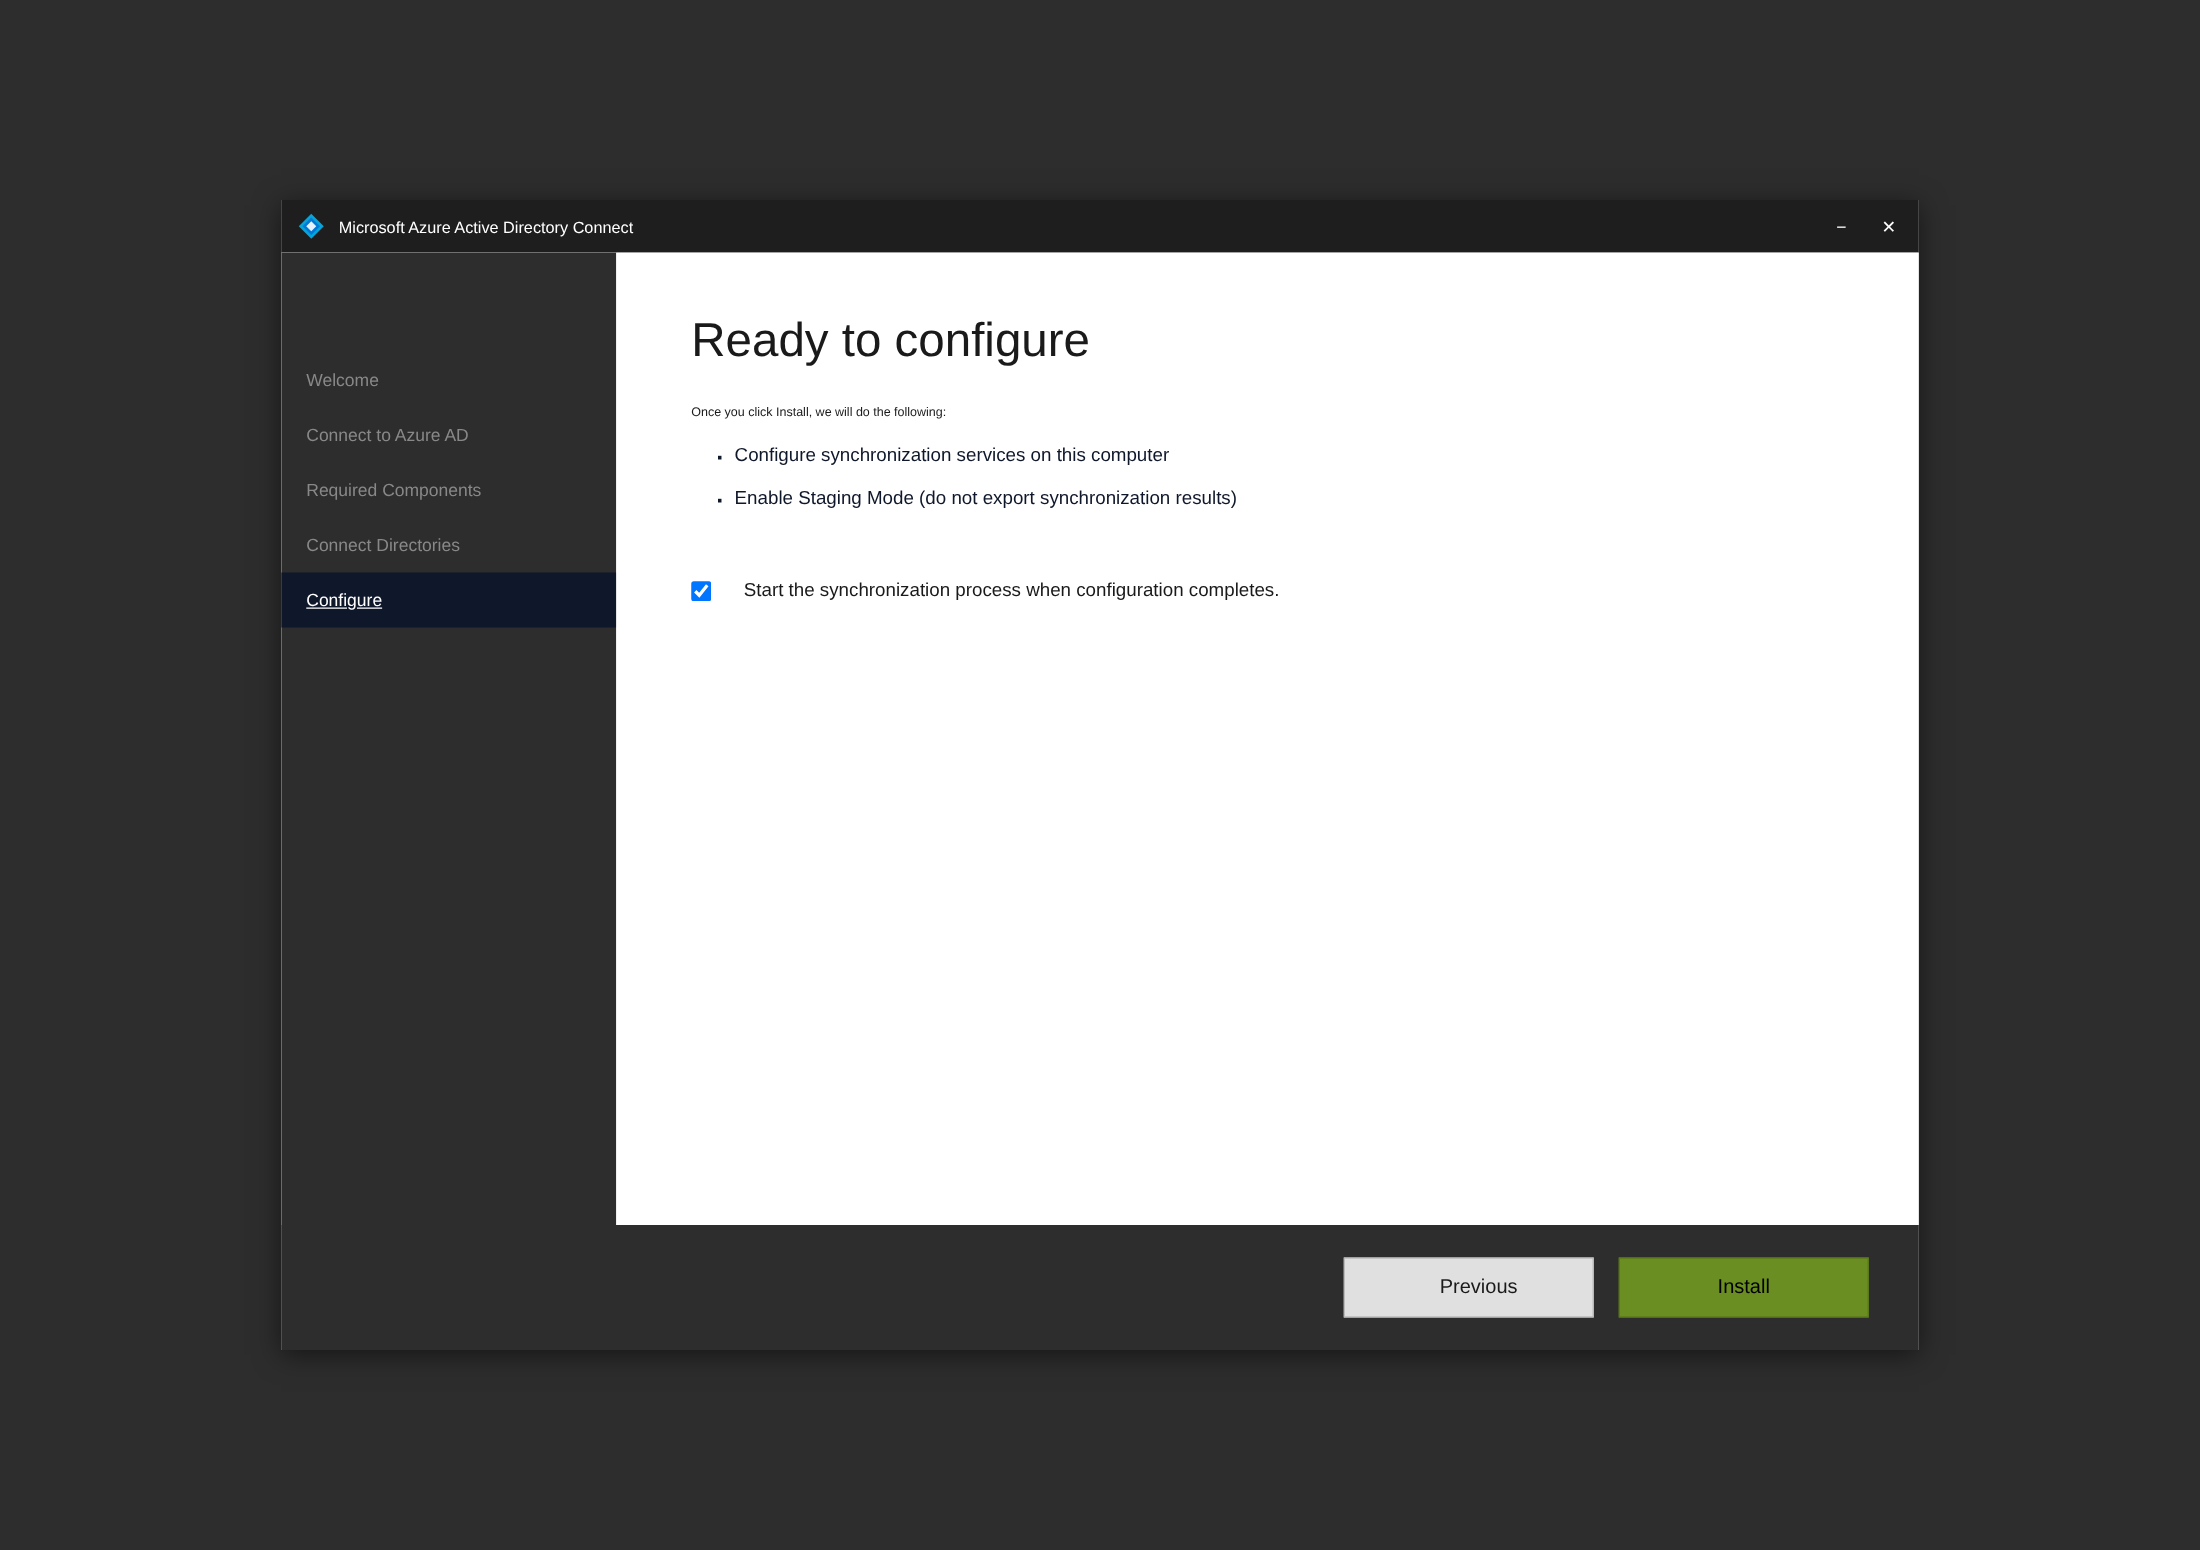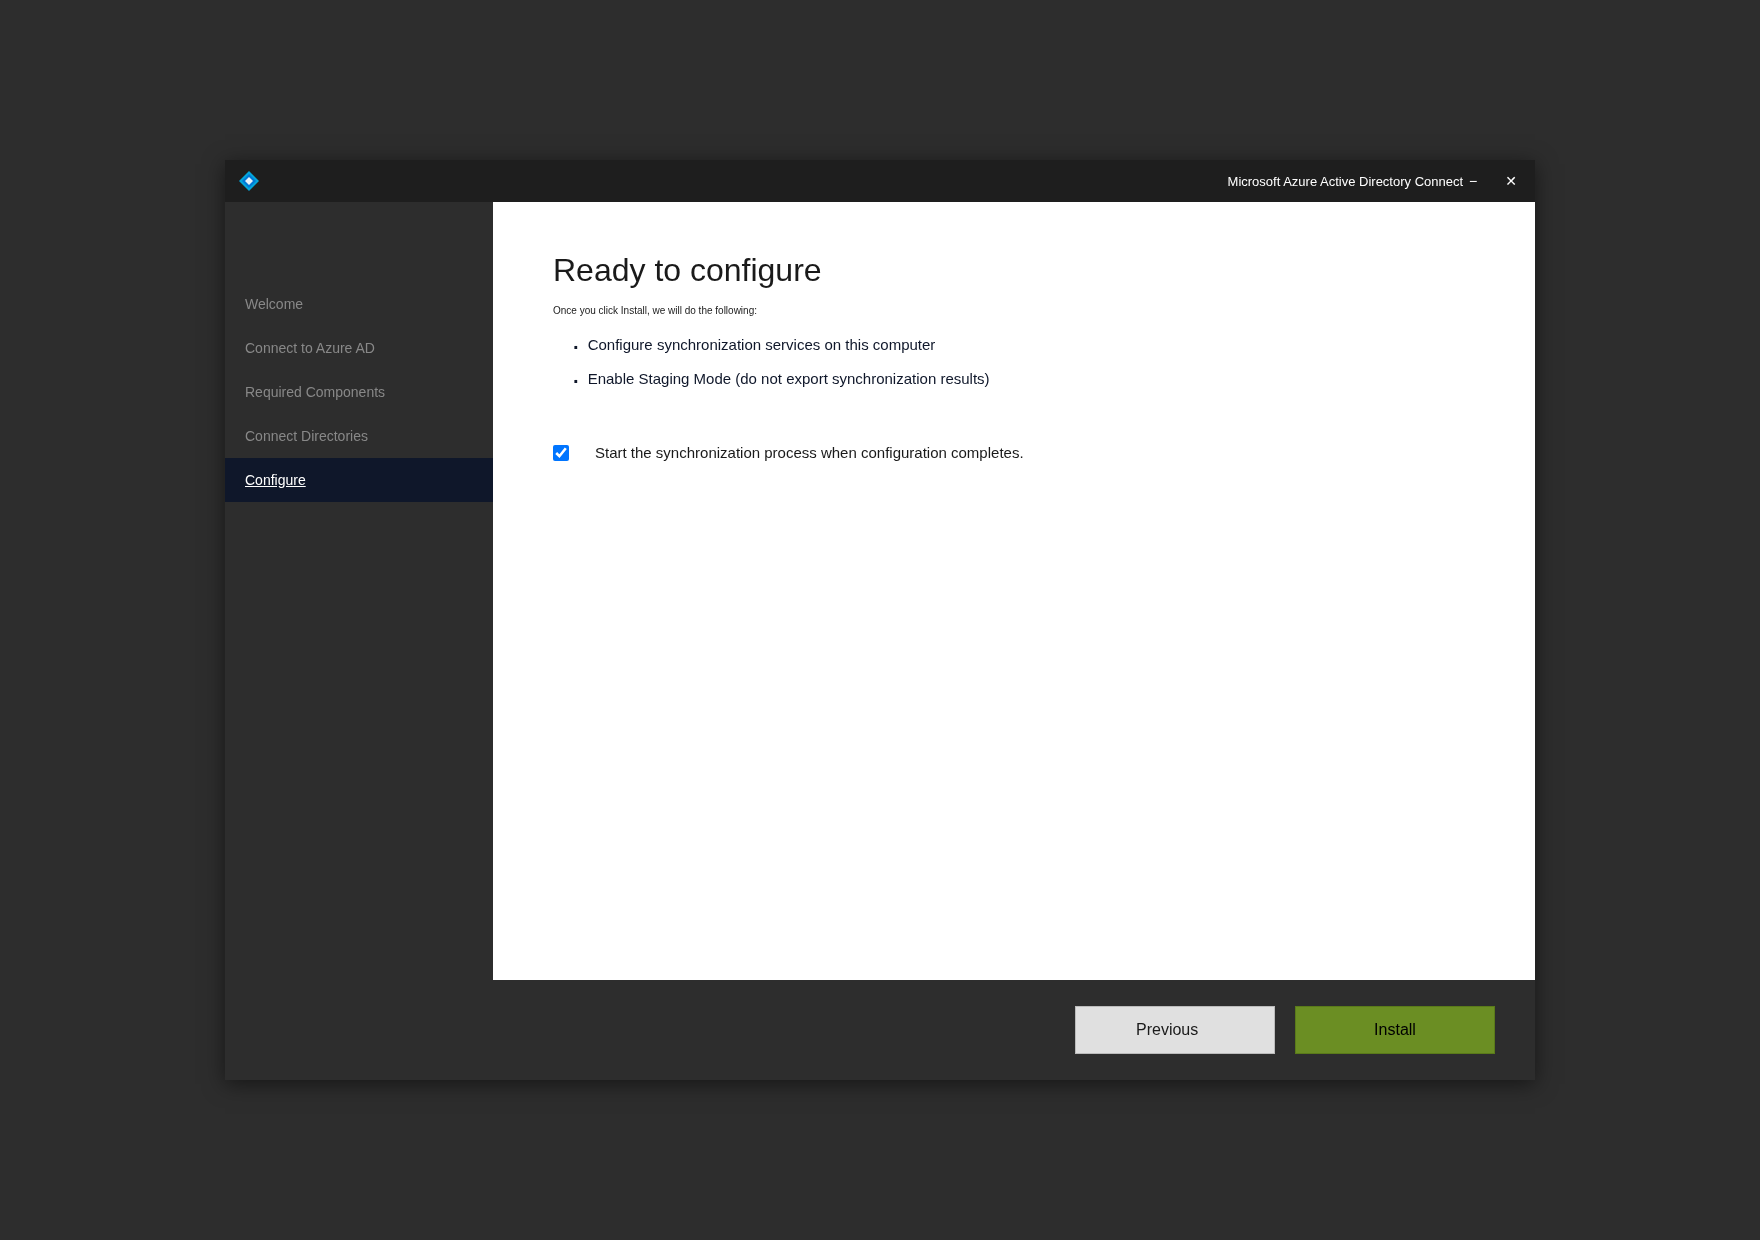--- a/index.html
+++ b/index.html
@@ -41,21 +41,20 @@
       width: 24px;
       height: 24px;
       margin-right: 10px;
       flex-shrink: 0;
     }
 
     .title-bar-text {
       color: #ffffff;
       font-size: 13px;
       flex: 1;
-      text-align: right;
     }
 
     .title-bar-controls {
       display: flex;
       gap: 16px;
       align-items: center;
     }
 
     .title-bar-btn {
       color: #ffffff;
@@ -101,24 +100,24 @@
     .main-content {
       flex: 1;
       background: #ffffff;
       padding: 50px 60px 40px 60px;
       display: flex;
       flex-direction: column;
       overflow: hidden;
     }
 
     .page-title {
-      font-size: 32px;
+      font-size: 38px;
       font-weight: 300;
       color: #1a1a1a;
-      margin-bottom: 16px;
+      margin-bottom: 30px;
     }
 
     .description {
       font-size: 10px;
       color: #1a1a1a;
       margin-bottom: 20px;
     }
 
     .bullet-list {
       list-style: none;
@@ -173,21 +172,21 @@
     }
 
     .btn-previous {
       background: #e0e0e0;
       border: 1px solid #bbbbbb;
       color: #1a1a1a;
       font-size: 16px;
       padding: 14px 60px;
       cursor: pointer;
       min-width: 200px;
-      text-align: left;
+      text-align: right;
     }
 
     .btn-install {
       background: #6b8e23;
       border: 1px solid #5a7a1a;
       color: #000000;
       font-size: 16px;
       padding: 14px 60px;
       cursor: pointer;
       min-width: 200px;

